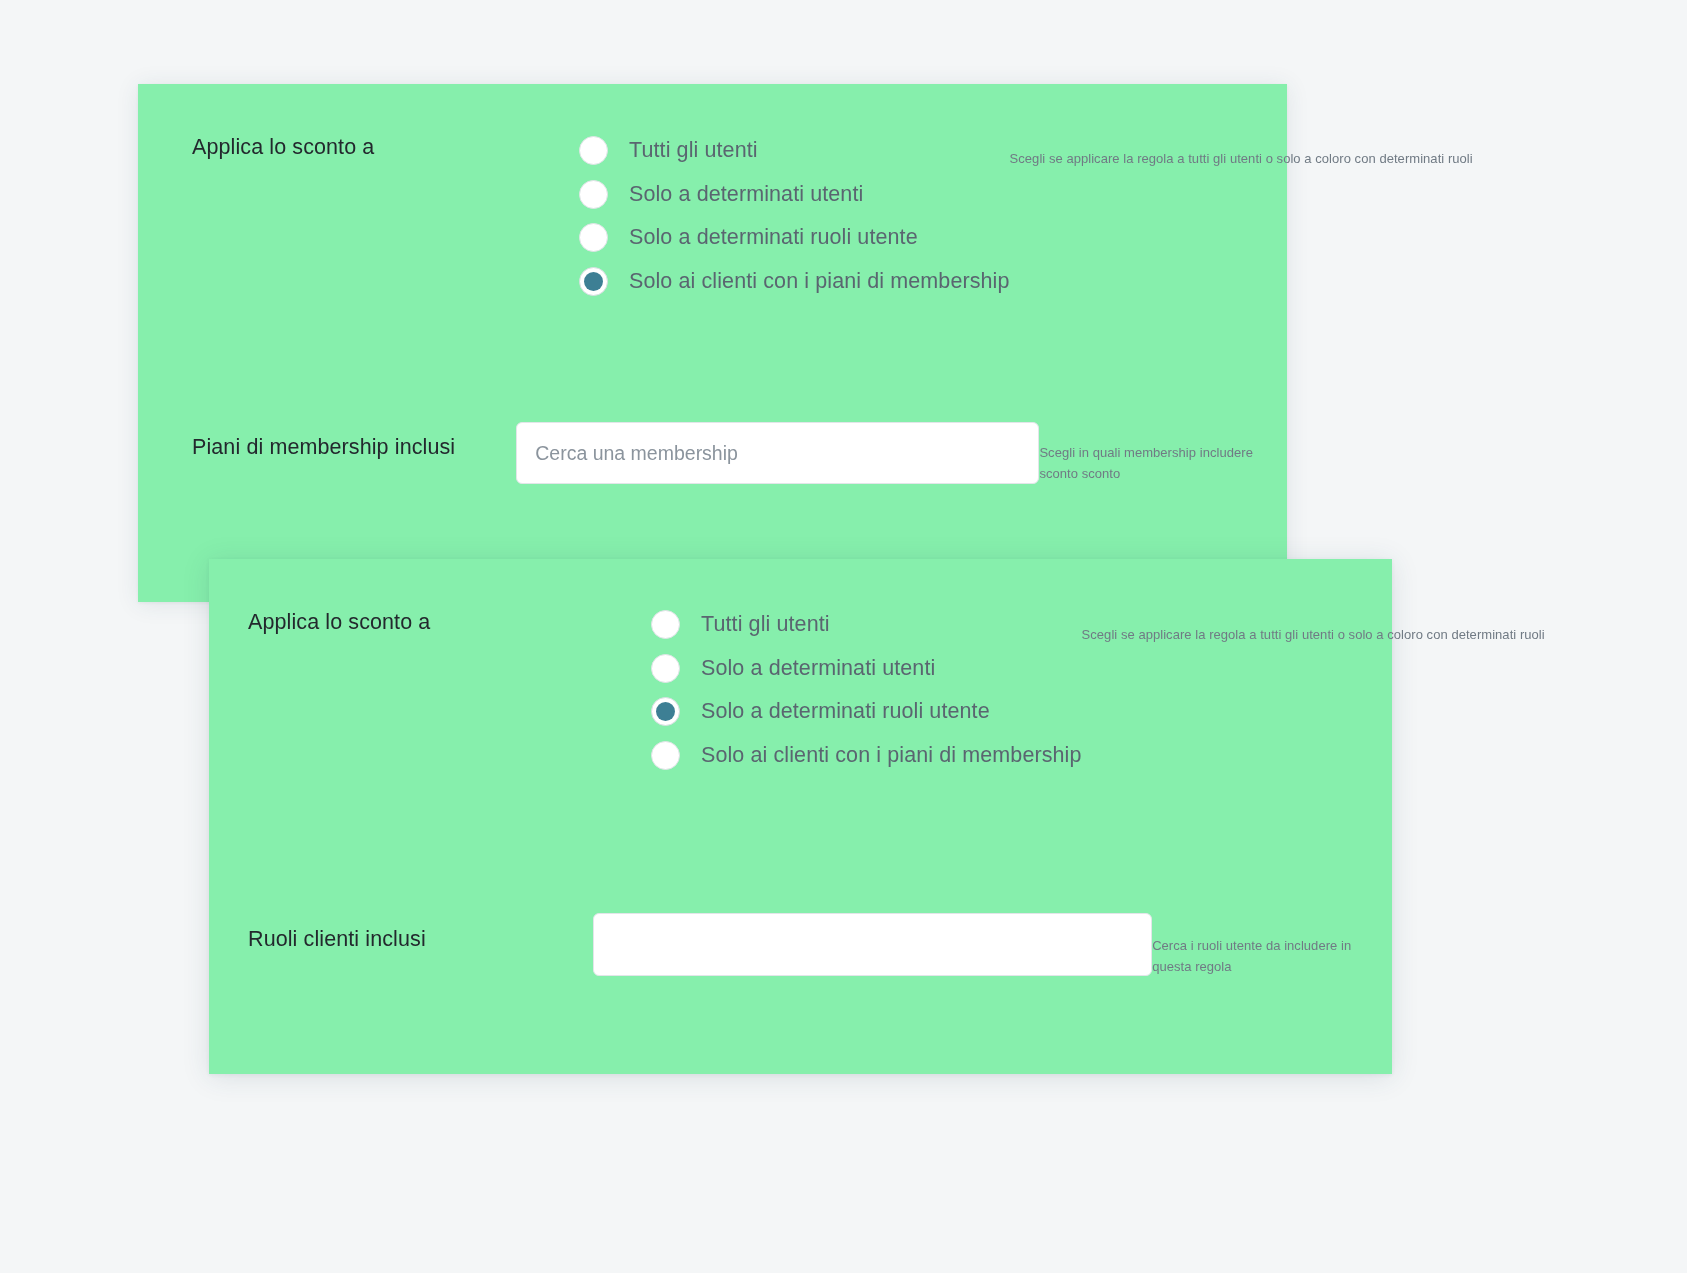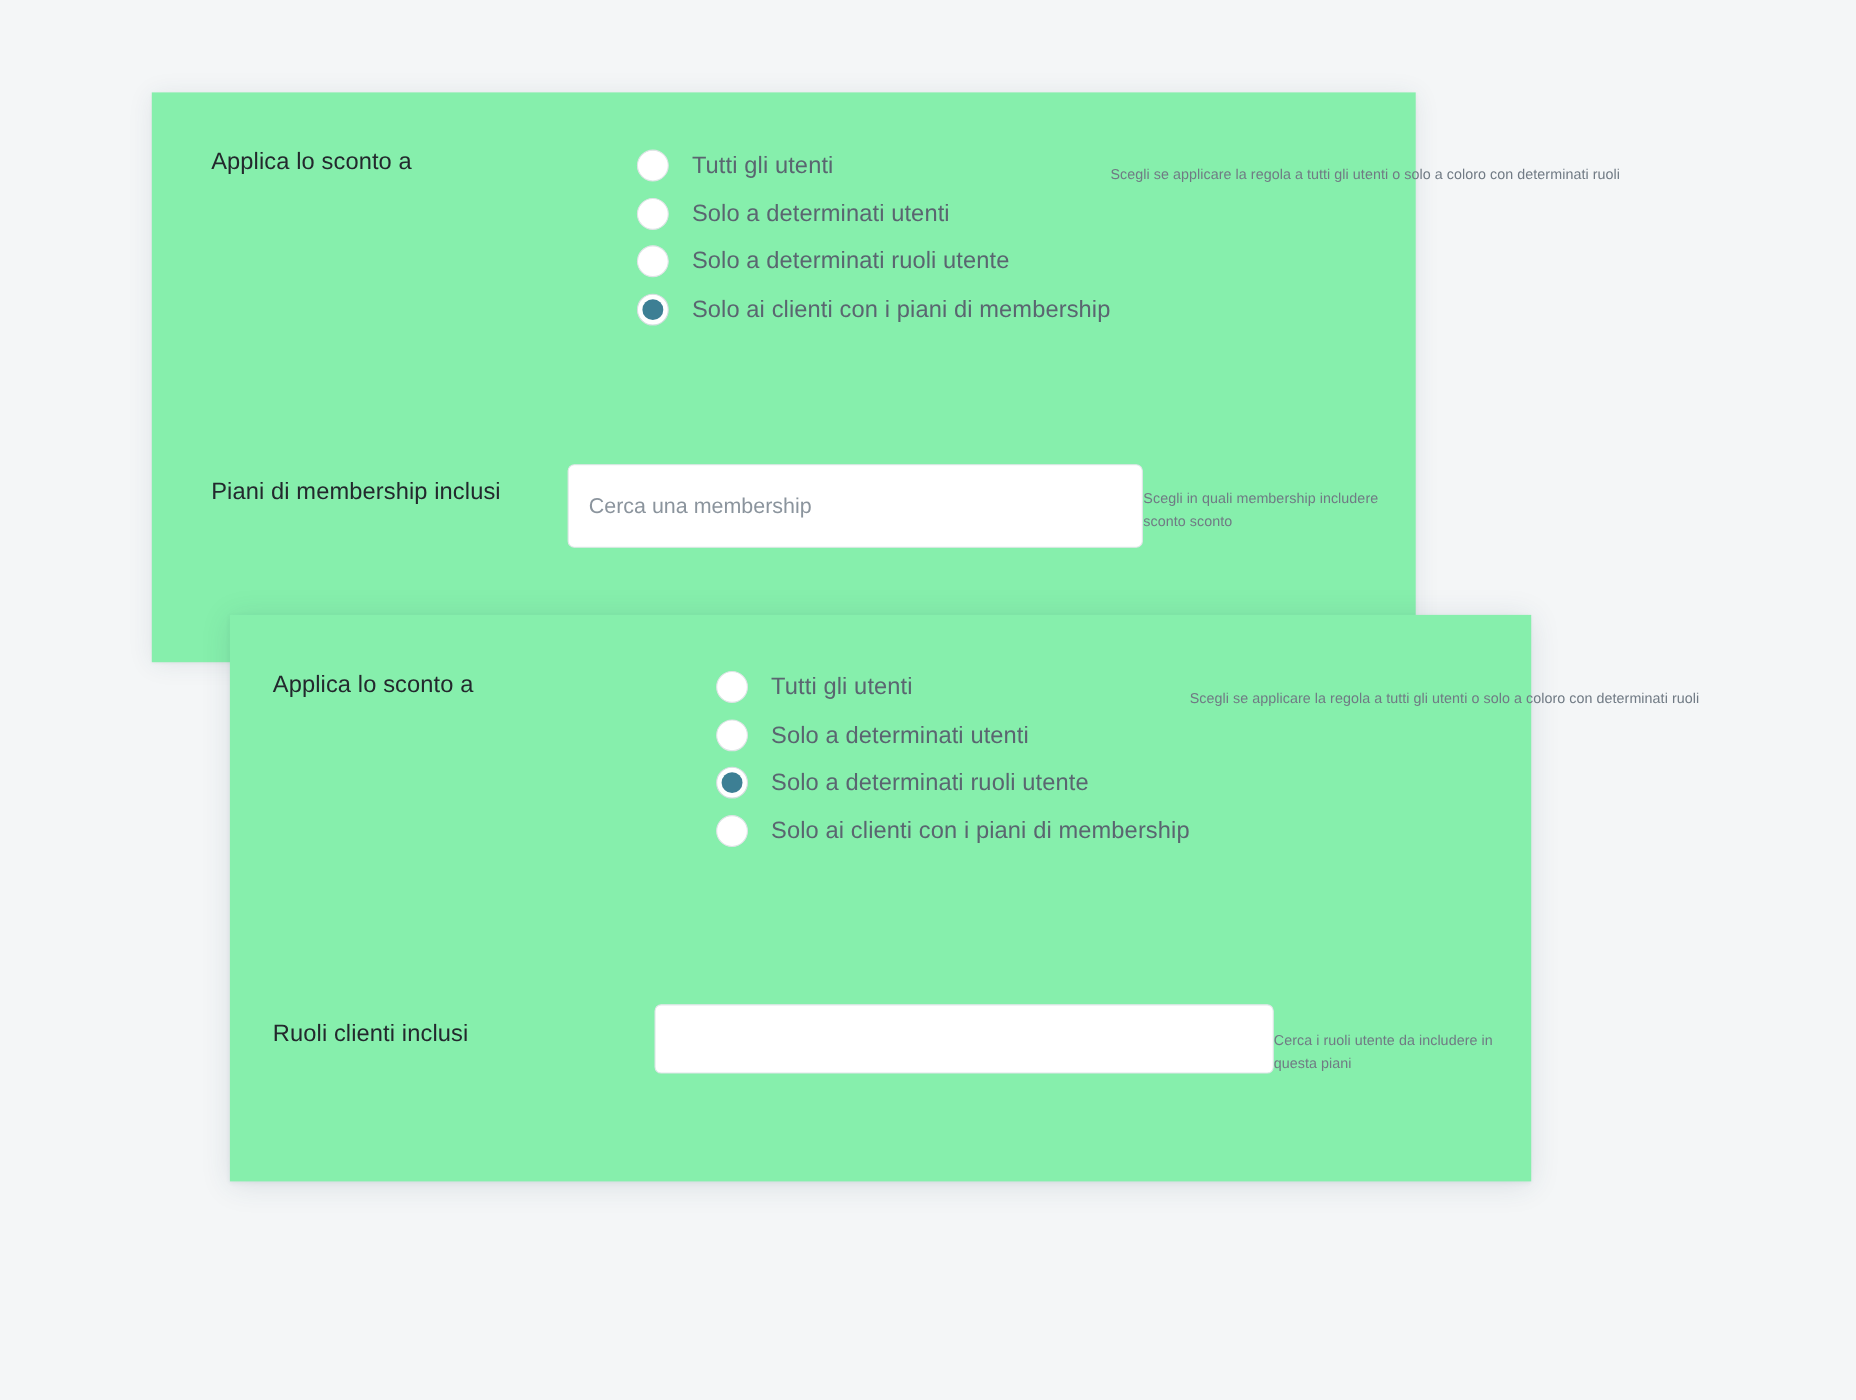--- a/index.html
+++ b/index.html
@@ -123,21 +123,21 @@
     opacity: 1;
   }
 
   
   #row-top-apply { left: 54px; top: 45px; }
   #row-top-apply .field-label { width: 387px; padding-top: 5px; }
   #row-top-helper { width: 680px; margin-top: 19px; }
 
   #row-top-plans { left: 54px; top: 338px; }
   #row-top-plans .field-label { width: 387px; padding-top: 12px; }
-  #input-top { width: 622px; height: 76px; padding: 12px 18px; }
+  #input-top { width: 622px; height: 62px; padding: 12px 18px; }
   #row-top-plans .helper { margin-top: 20px; }
 
   
   #row-bot-apply { left: 39px; top: 44px; }
   #row-bot-apply .field-label { width: 403px; padding-top: 6px; }
   #row-bot-apply .helper { width: 712px; margin-top: 21px; }
 
   #row-bot-roles { left: 39px; top: 354px; }
   #row-bot-roles .field-label { width: 403px; padding-top: 13px; }
   #input-bottom { width: 651px; height: 63px; padding: 0 18px; }
@@ -223,17 +223,17 @@
 
       <div class="helper">Scegli se applicare la regola a tutti gli utenti o solo a coloro con determinati ruoli</div>
     </div>
   </div>
 
   <div class="field-row" id="row-bot-roles">
     <div class="field-label">Ruoli clienti inclusi</div>
 
     <div class="field-control">
       <input class="text-input" id="input-bottom" type="text" placeholder="" style="">
-      <div class="helper">Cerca i ruoli utente da includere in questa piani</div>
+      <div class="helper">Cerca i ruoli utente da includere in questa regola</div>
     </div>
   </div>
 
 </div>
 
 </body></html>

